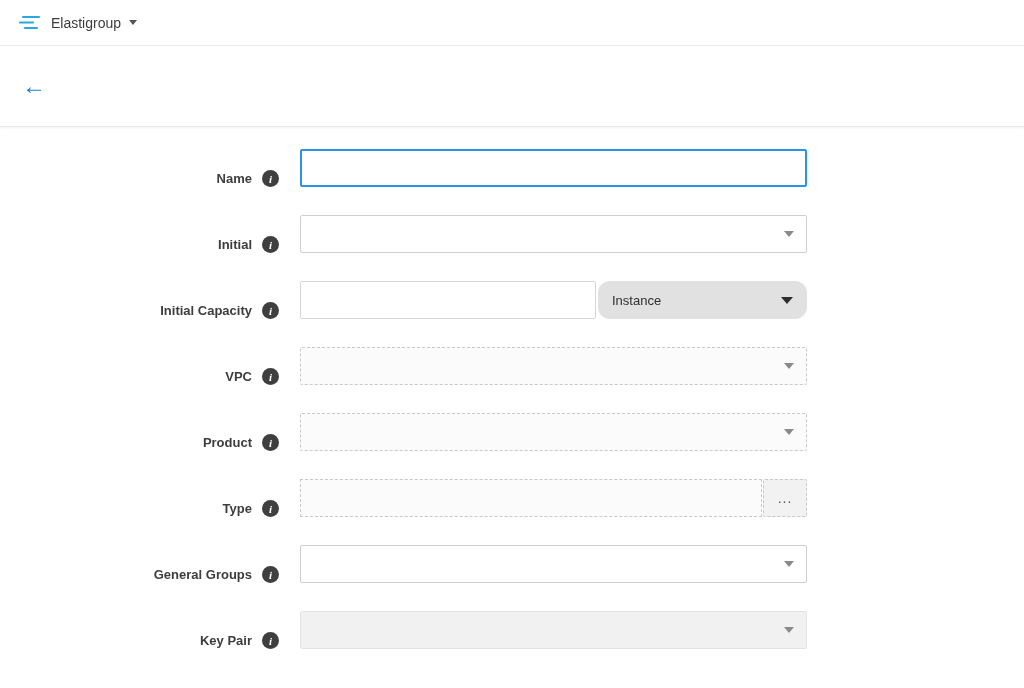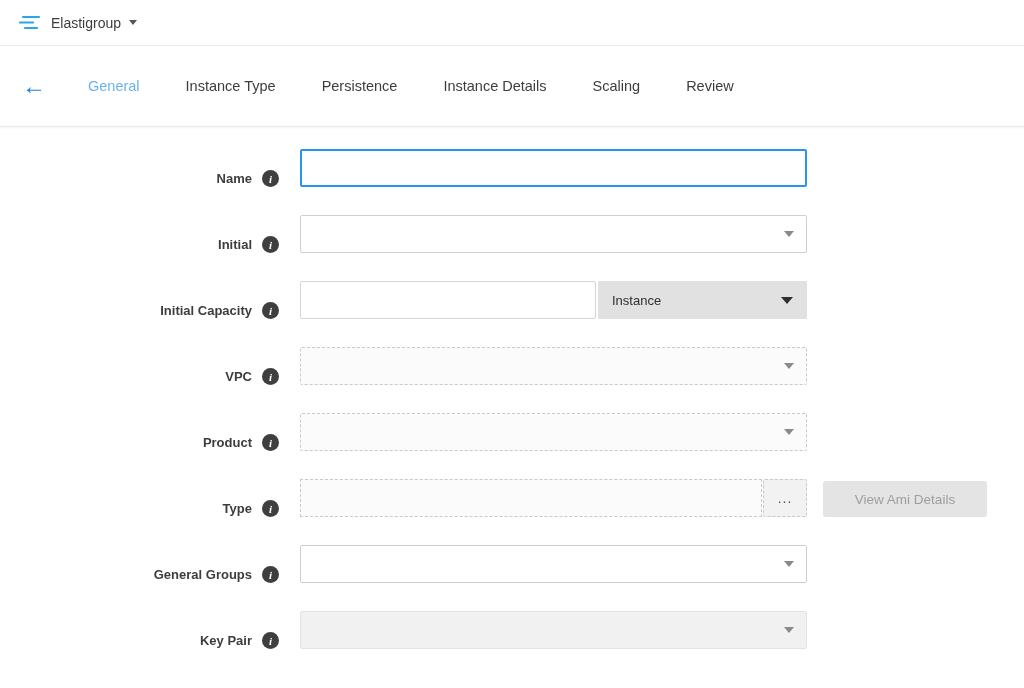--- a/index.html
+++ b/index.html
@@ -76,21 +76,21 @@
     border-left:5px solid transparent; border-right:5px solid transparent;
     border-top:6px solid #8a8a8a;
   }
 
   
   .capacity-input {
     width:296px; height:38px; border:1px solid #d6d6d6; background:#fff;
   }
   .unit-select {
     width:209px; height:38px; margin-left:2px;
-    background:#e1e1e1; border:none; border-radius:1px;
+    background:#e1e1e1; border:none; border-radius:12px;
     display:flex; align-items:center; justify-content:space-between;
     padding:0 14px; cursor:pointer;
   }
   .unit-label { font-size:13px; color:#2e2e2e; }
   .caret-dark {
     width:0; height:0;
     border-left:6px solid transparent; border-right:6px solid transparent;
     border-top:7px solid #2e2e2e;
   }
 
@@ -122,28 +122,20 @@
       <path d="M2 9.5 H15" stroke="#2aa7e0" stroke-width="2.2" fill="none" stroke-linecap="round"></path>
       <path d="M7 15 H19" stroke="#2aa7e0" stroke-width="2.2" fill="none" stroke-linecap="round"></path>
     </svg>
   </span>
   <span class="app-name">Elastigroup</span>
   <span class="header-caret"></span>
 </header>
 
 <nav class="tabbar">
   <span class="back-arrow">←</span>
-  <div class="tabs">
-    <span class="tab active">General</span>
-    <span class="tab">Instance Type</span>
-    <span class="tab">Persistence</span>
-    <span class="tab">Instance Details</span>
-    <span class="tab">Scaling</span>
-    <span class="tab">Review</span>
-  </div>
 </nav>
 
 <main class="form">
 
   <div class="form-row">
     <div class="label-group">
       <span class="field-label">Name</span>
       <span class="info-badge">i</span>
     </div>
     <input class="text-input focused-input" type="text" placeholder="" style="">
@@ -191,21 +183,20 @@
     </div>
   </div>
 
   <div class="form-row">
     <div class="label-group">
       <span class="field-label">Type</span>
       <span class="info-badge">i</span>
     </div>
     <div class="image-input"></div>
     <div class="browse-btn">...</div>
-    <button class="side-btn">View Ami Details</button>
   </div>
 
   <div class="form-row">
     <div class="label-group">
       <span class="field-label">General Groups</span>
       <span class="info-badge">i</span>
     </div>
     <div class="fld w-main select-box select-solid">
       <span class="caret-down"></span>
     </div>

